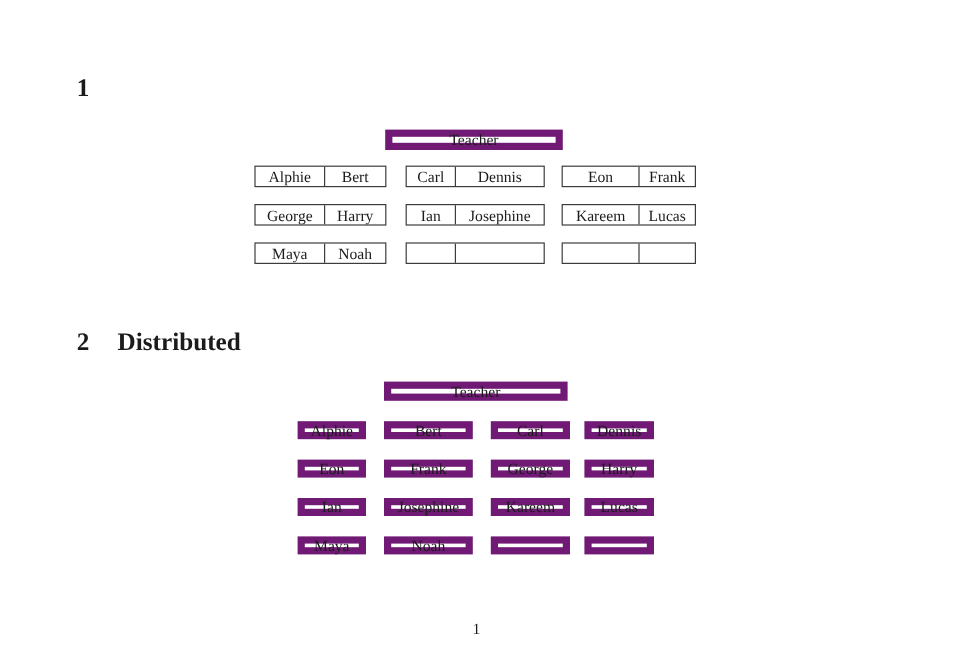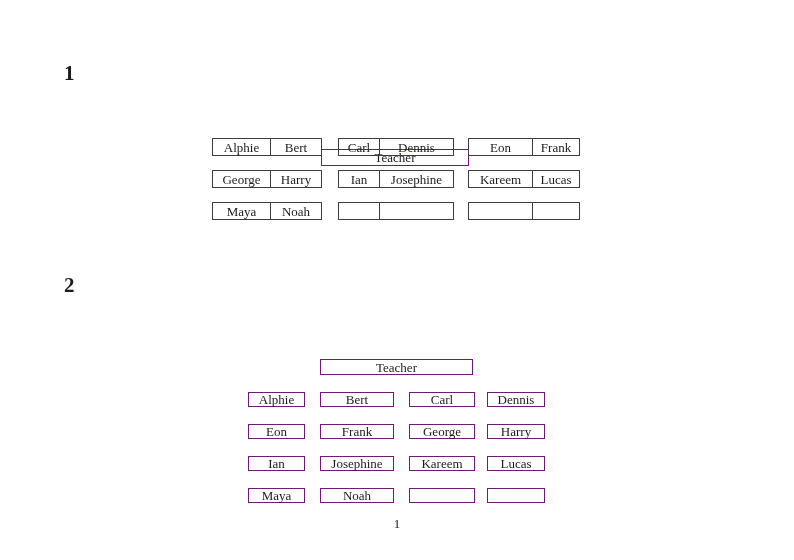--- a/index.html
+++ b/index.html
@@ -13,29 +13,28 @@
   }
   .h{
     position:absolute;
     font-weight:bold;
     font-size:21px;
     line-height:1.1;
     white-space:nowrap;
   }
   .box{
     position:absolute;
-    border:1px solid #701a75;
+    border:6px solid #701a75;
     box-sizing:border-box;
     display:flex;
     align-items:center;
     justify-content:center;
     font-size:13px;
     line-height:1;
     white-space:nowrap;
-    margin-top:41px;
   }
   .desk{
     position:absolute;
     border:1px solid #3c3c3c;
     box-sizing:border-box;
     display:flex;
   }
   .cell{
     display:flex;
     align-items:center;
@@ -99,20 +98,21 @@
   <div class="desk" style="left:338px;top:202px;width:116px;height:18px">
     <span class="cell" style="width:40px"></span>
     <span class="cell grow"></span>
   </div>
   <div class="desk" style="left:468px;top:202px;width:112px;height:18px">
     <span class="cell" style="width:63px"></span>
     <span class="cell grow"></span>
   </div>
 
   <span class="h" style="left:64px;top:274px">2</span>
+  <span class="h" style="left:98px;top:274px">Distributed</span>
 
   <div class="box" style="left:320px;top:318px;width:153px;height:16px">Teacher</div>
 
   <div class="box" style="left:248px;top:351px;width:57px;height:15px">Alphie</div>
   <div class="box" style="left:320px;top:351px;width:74px;height:15px">Bert</div>
   <div class="box" style="left:409px;top:351px;width:66px;height:15px">Carl</div>
   <div class="box" style="left:487px;top:351px;width:58px;height:15px">Dennis</div>
 
   <div class="box" style="left:248px;top:383px;width:57px;height:15px">Eon</div>
   <div class="box" style="left:320px;top:383px;width:74px;height:15px">Frank</div>

